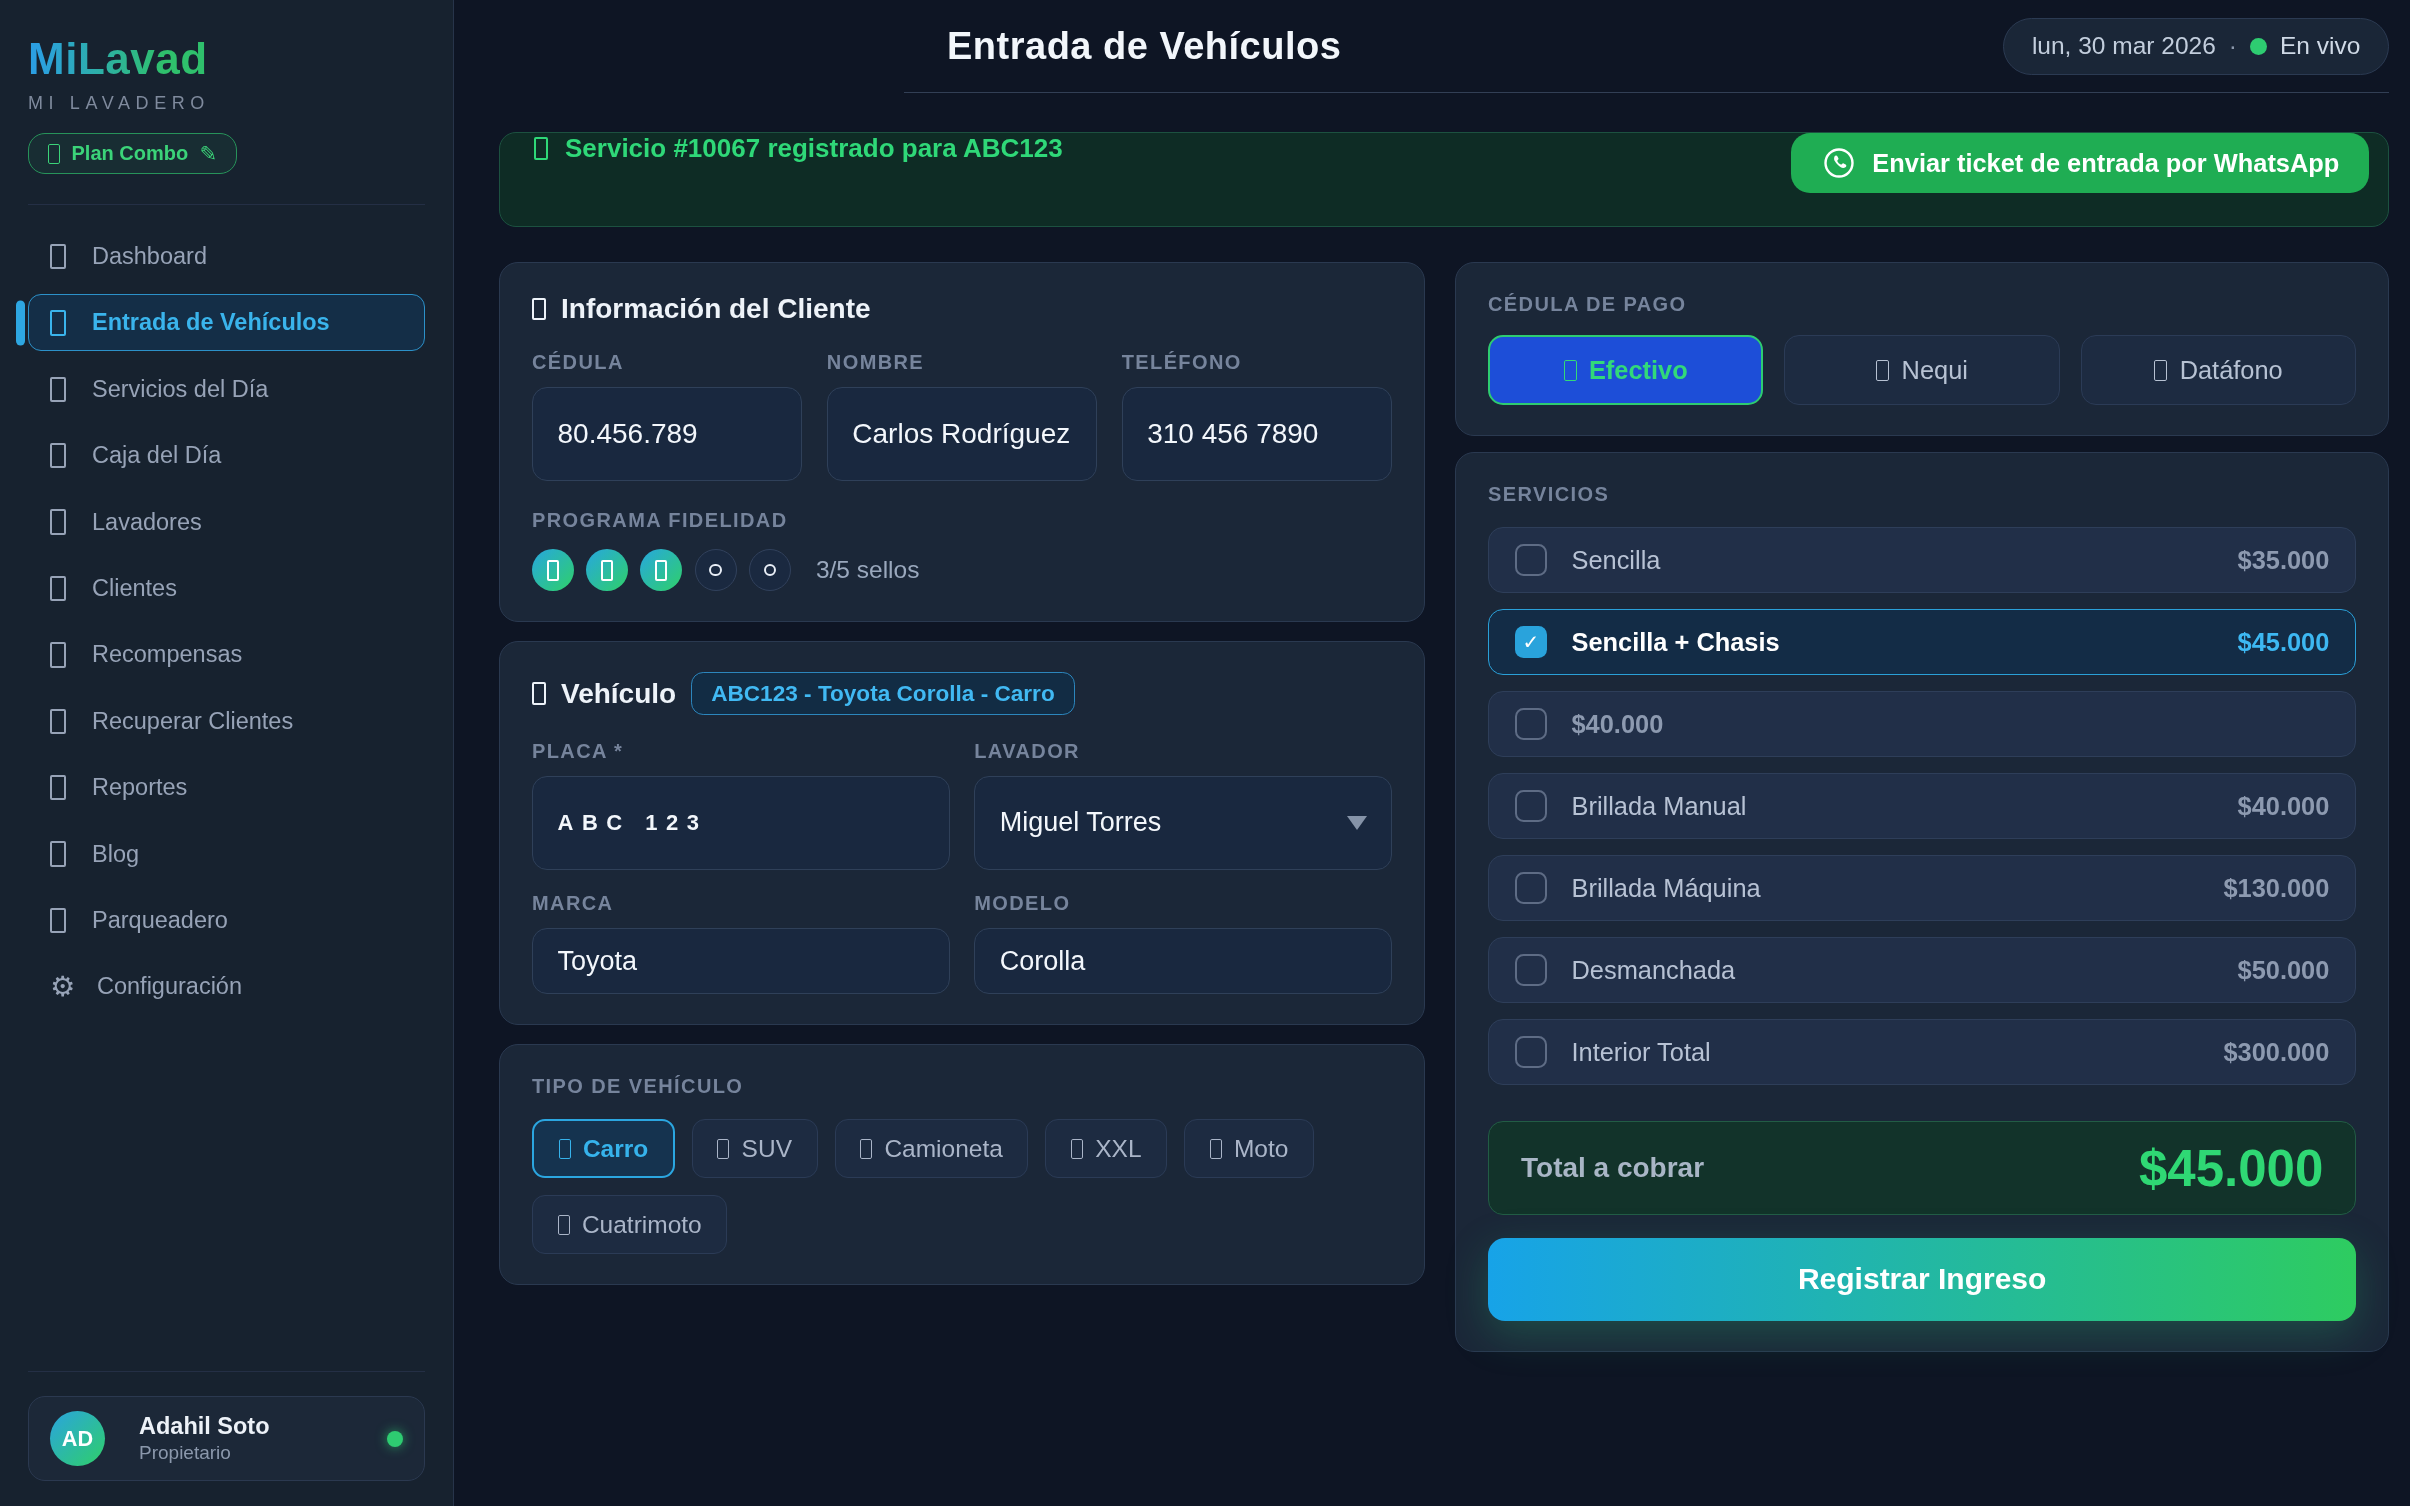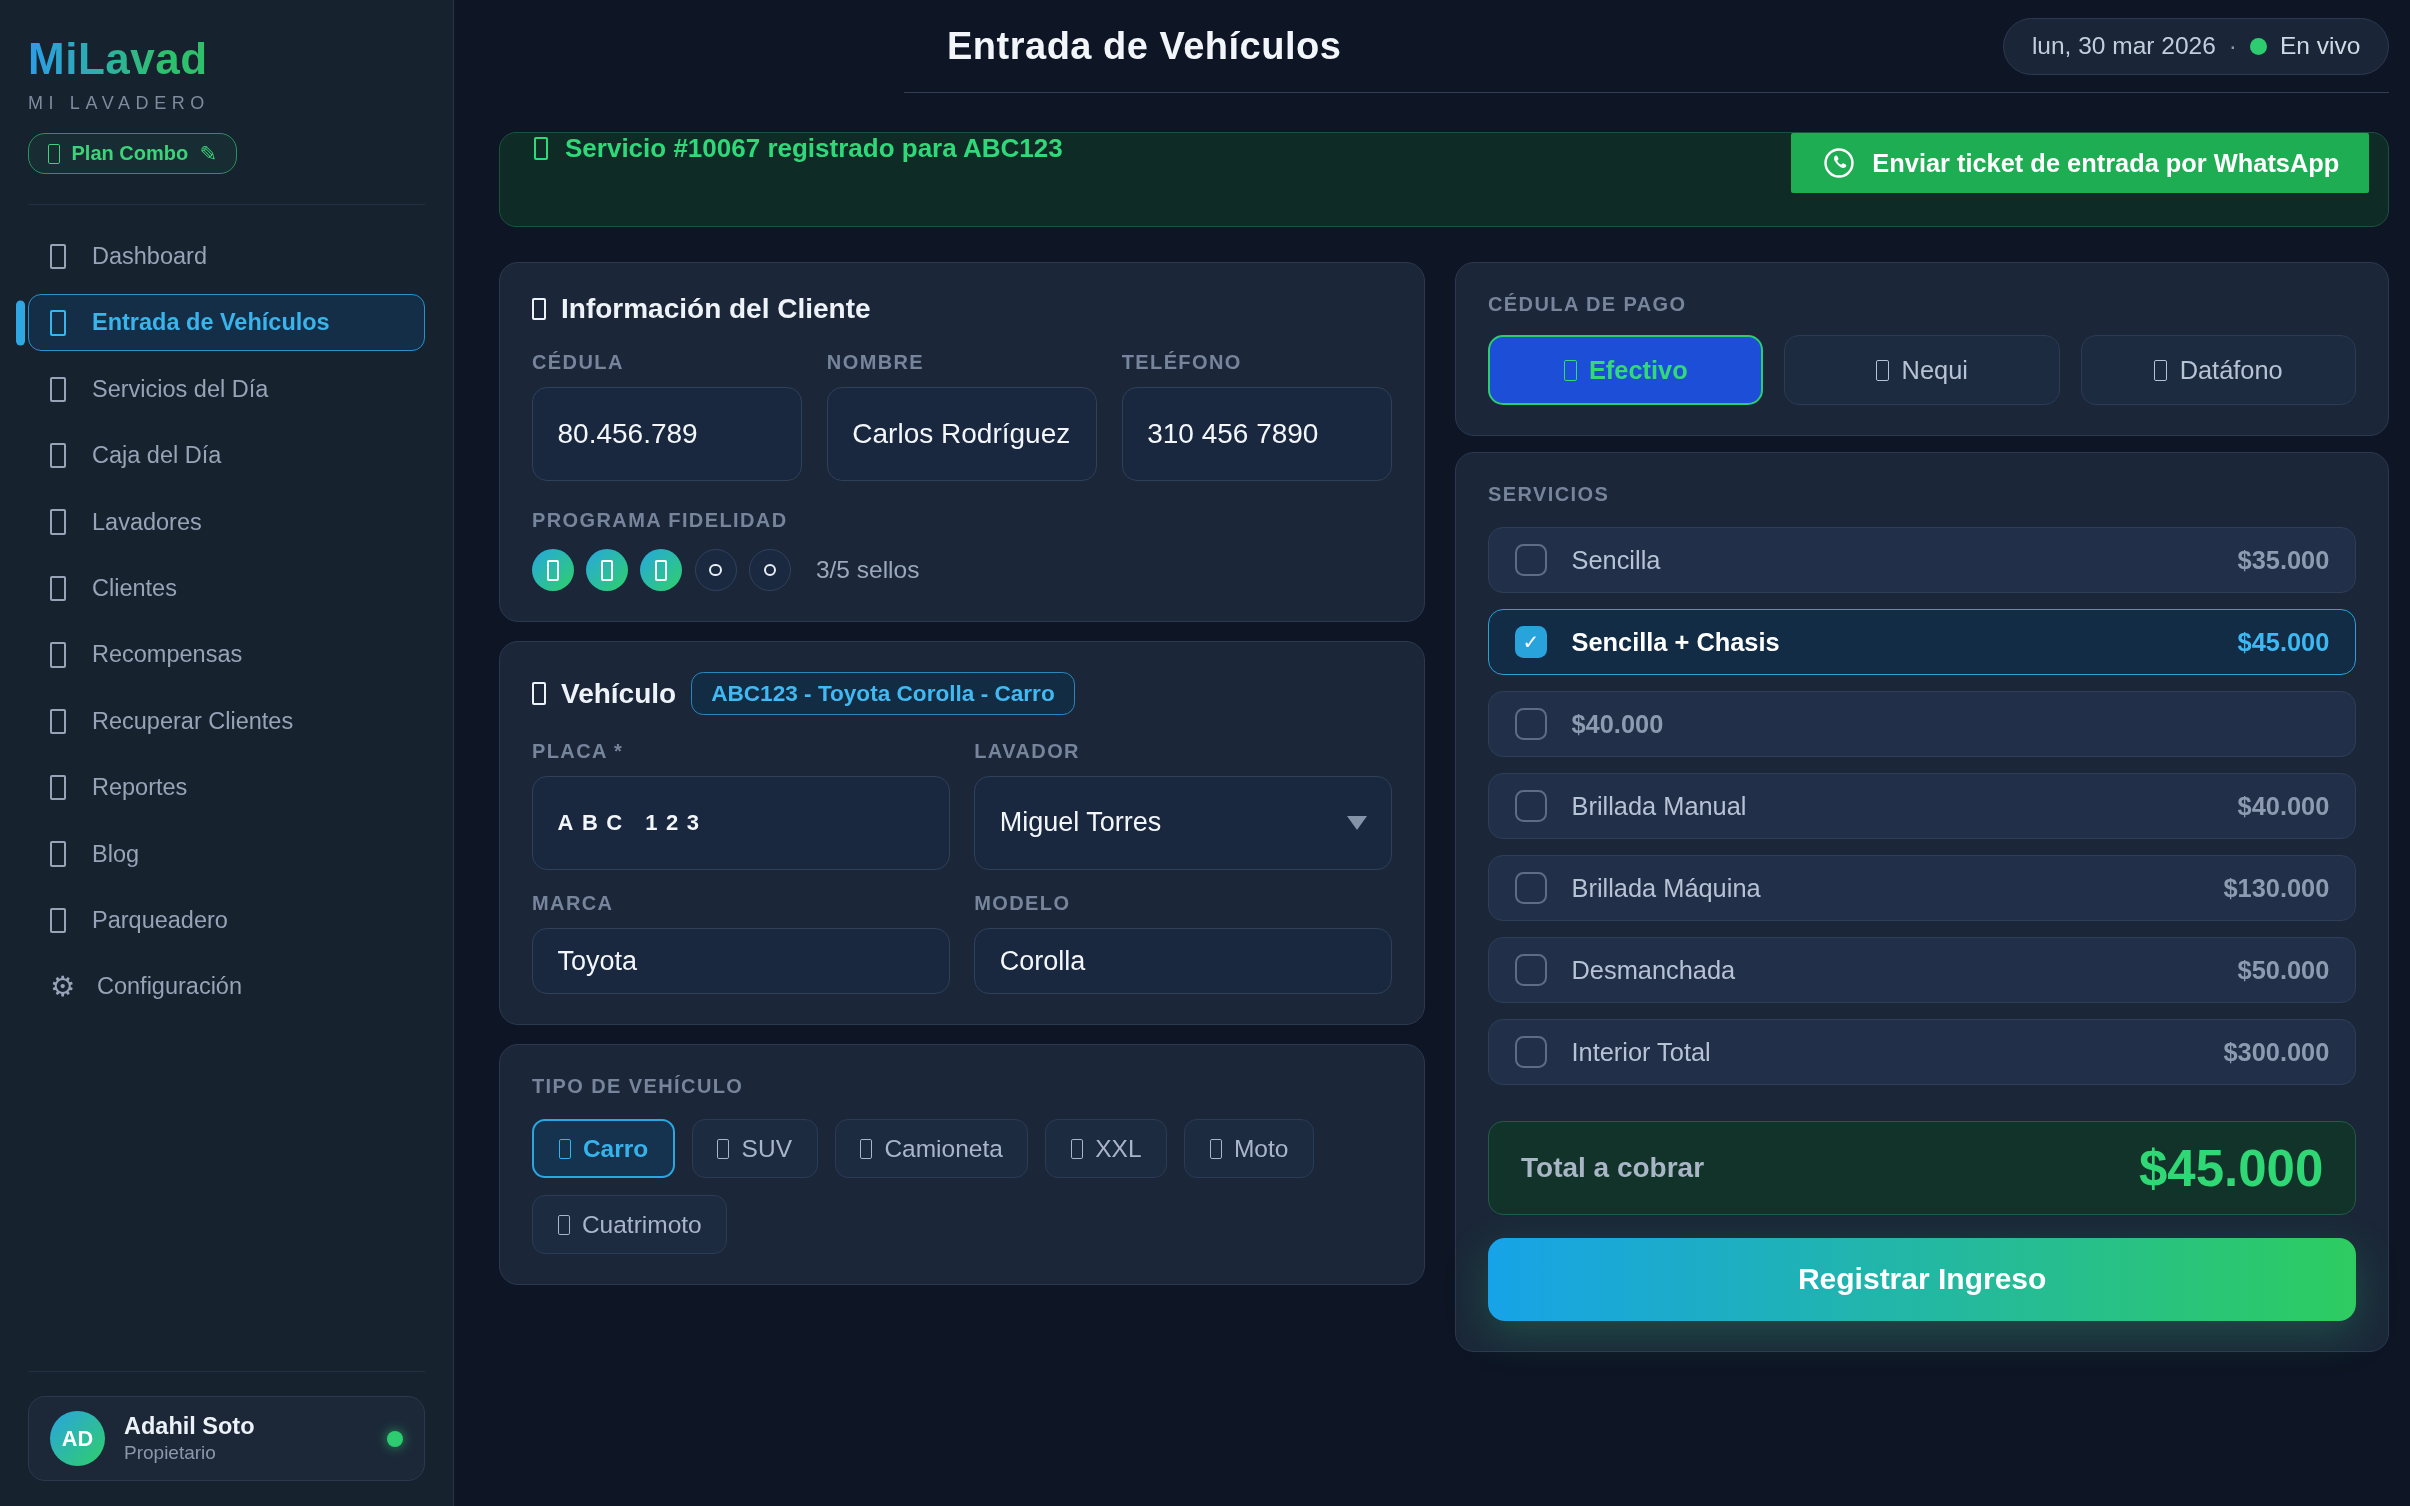--- a/index.html
+++ b/index.html
@@ -44,21 +44,21 @@
   .nav-item.active {
     color:#3ab4ec; font-weight:bold; border-color:#2c91c9; background:#142e47;
   }
   .nav-item.active::before {
     content:''; position:absolute; left:-13px; top:50%; transform:translateY(-50%);
     width:9.4px; height:45px; border-radius:5.6px; background:#2ea7e2;
   }
   .gear-glyph { font-size:28px; line-height:25.4px; width:21px; text-align:center; flex:none; }
   .side-footer { margin-top:auto; border-top:0.9px solid #242f45; padding-top:24.5px; }
   .user-card {
-    display:flex; align-items:center; gap:19px;
+    display:flex; align-items:center; gap:34px;
     border:1.4px solid #2b3950; background:#1c2838; border-radius:17px;
     padding:14px 21px; cursor:pointer;
   }
   .avatar {
     width:55px; height:55px; border-radius:50%; flex:none;
     background:linear-gradient(135deg,#2aa4df,#2fcf69);
     display:flex; align-items:center; justify-content:center;
     font-size:21.7px; font-weight:bold; color:#fff;
   }
   .user-name { font-size:23.5px; font-weight:bold; color:#edf2f8; }
@@ -87,21 +87,21 @@
     margin-top:39px; height:95px; flex:none;
     display:flex; align-items:flex-start; justify-content:space-between;
     background:#0e2c25; border:1.4px solid #1c5140; border-radius:17px;
     padding:0 19px 0 34px;
     gap:20px;
   }
   .banner-msg { display:flex; align-items:center; gap:17px; color:#2fd878; font-size:26px; font-weight:bold; }
   .banner-msg .tofu { width:14px; height:22.6px; border-width:2.4px; }
   .wa-btn {
     display:flex; align-items:center; gap:15px;
-    height:60px; padding:0 30px; border:none; border-radius:2px;
+    height:60px; padding:0 30px; border:none; border-radius:19px;
     background:#1fad53; color:#fff; font-size:25.4px; font-weight:bold;
     font-family:inherit; cursor:pointer;
   }
   .wa-btn svg { width:36px; height:36px; flex:none; }
 
   
   .columns { display:flex; gap:30px; margin-top:35px; align-items:flex-start; }
   .col-left { width:926px; flex:none; display:flex; flex-direction:column; gap:19px; }
   .col-right { flex:1; display:flex; flex-direction:column; gap:16px; }
   .card {

